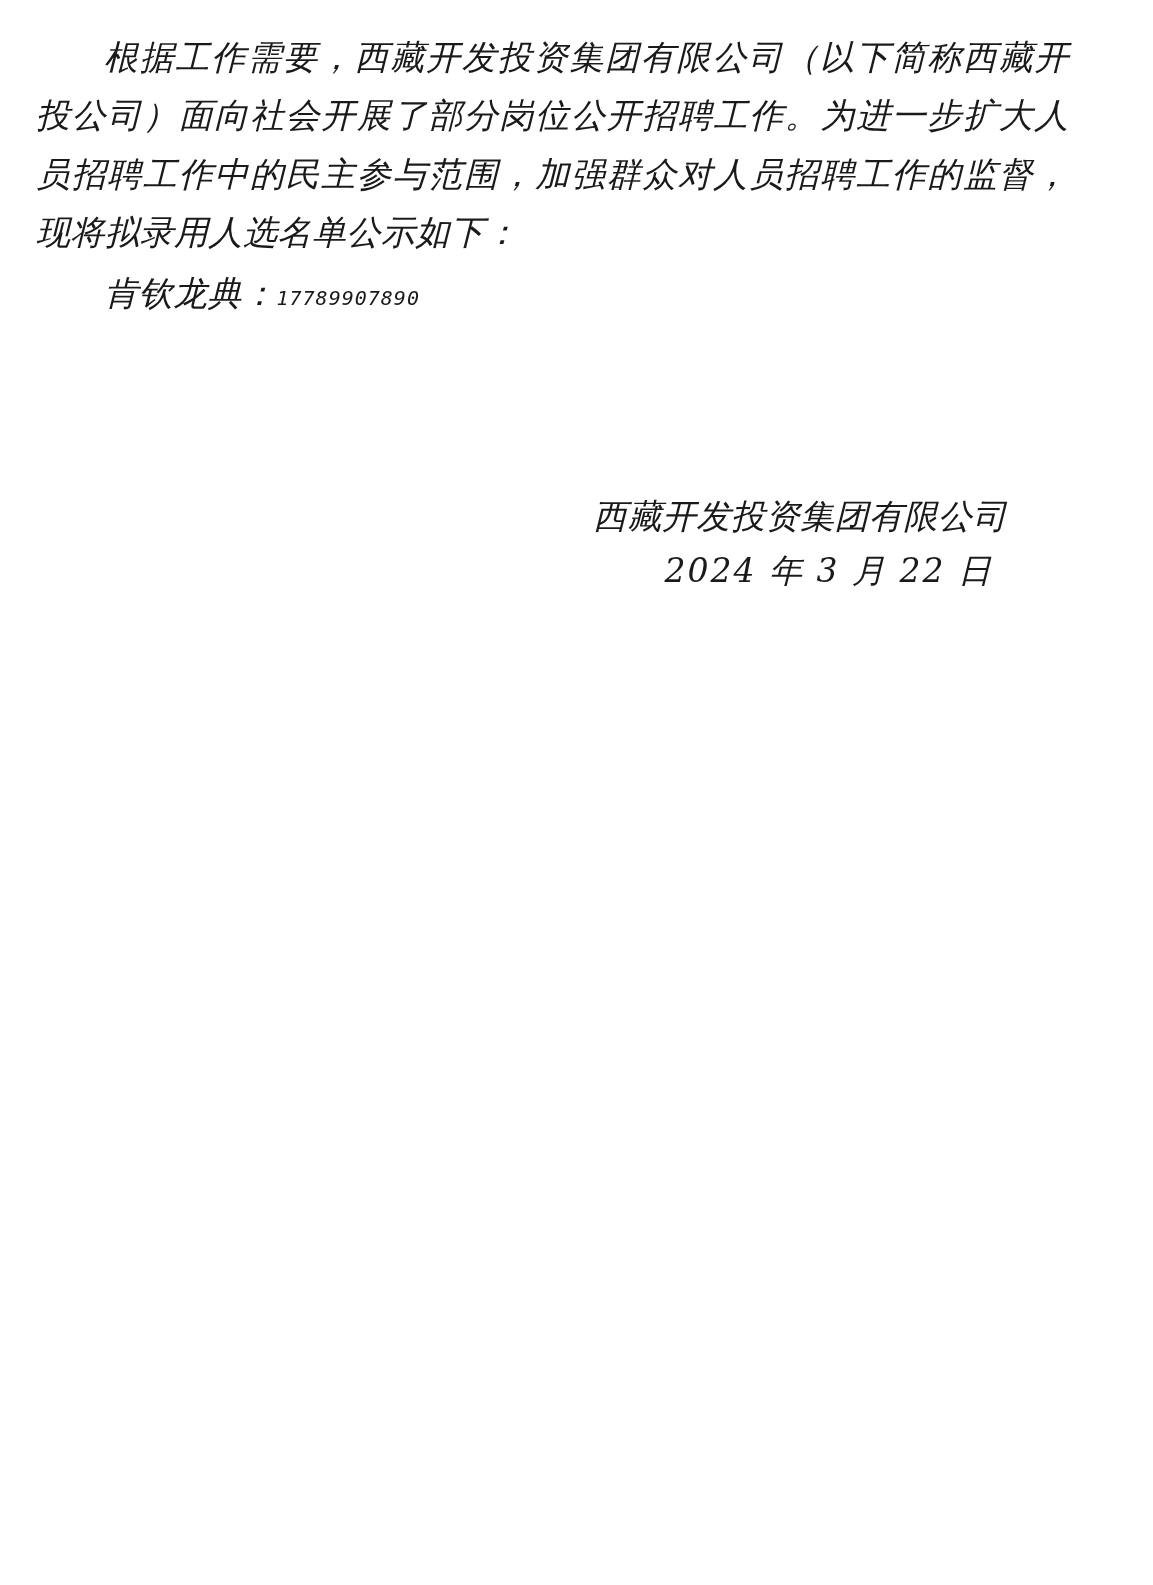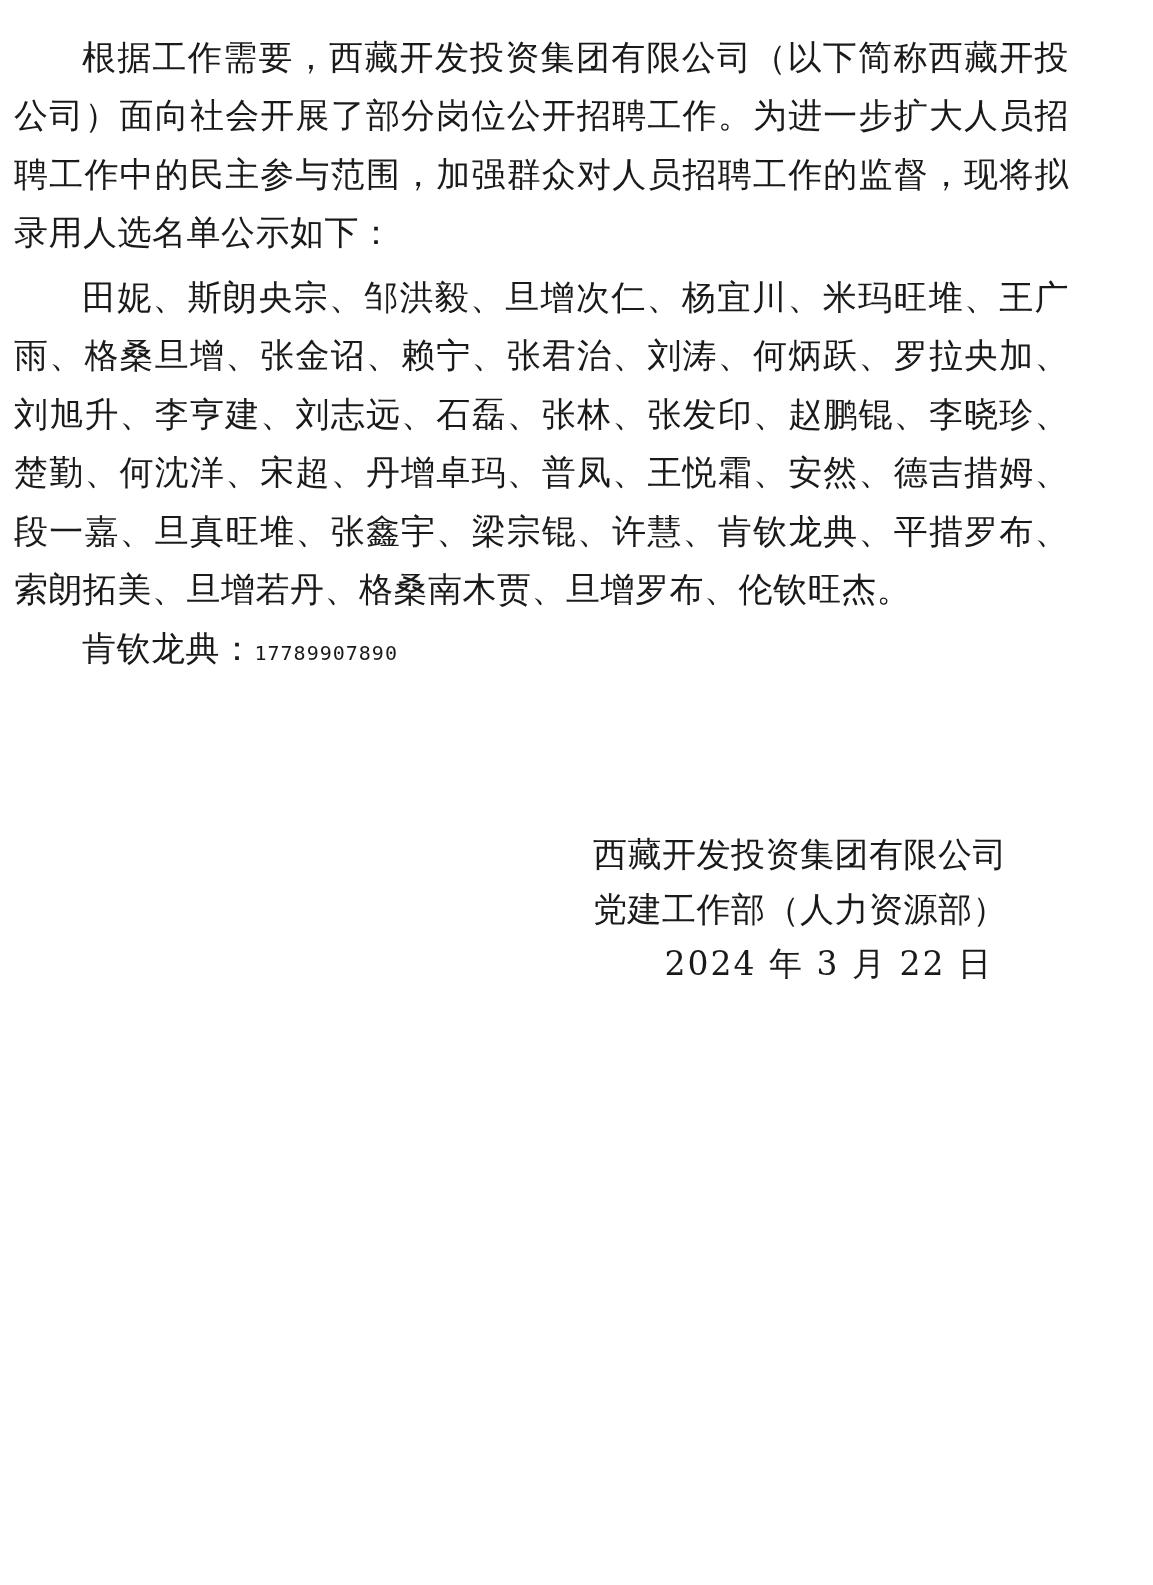--- a/index.html
+++ b/index.html
@@ -10,22 +10,23 @@
   body {
     width: 1153px;
     min-height: 1585px;
     font-family: "DejaVu Serif", "Liberation Serif", serif;
     color: #1a1a1a;
   }
   .page {
     width: 1099px;
     min-height: 1585px;
     box-sizing: border-box;
-    padding: 28px 30px 20px 14px;
+    padding: 28px 30px 20px 36px;
     position: relative;
+    font-style: italic;
   }
   .para {
     font-size: 34px;
     line-height: 1.72;
     text-align: justify;
     text-justify: inter-ideograph;
     margin: 0 0 2px 0;
     letter-spacing: 0.5px;
   }
   .indent {
@@ -51,21 +52,21 @@
   }
   .email-val {
     font-family: "DejaVu Sans Mono", "Liberation Mono", monospace;
     font-size: 20px;
     letter-spacing: 1px;
   }
   .spacer {
     height: 118px;
   }
   .signature {
-    margin-top: 32px;
+    margin-top: 49px;
     text-align: right;
     padding-right: 62px;
   }
   .sig-line {
     font-size: 34px;
     line-height: 1.62;
     letter-spacing: 0.5px;
   }
   .sig-date {
     font-size: 33px;
@@ -73,30 +74,28 @@
     padding-right: 14px;
   }
 </style>
 </head>
 <body>
 
 <div class="page">
 
   <p class="para indent">根据工作需要，西藏开发投资集团有限公司（以下简称西藏开投公司）面向社会开展了部分岗位公开招聘工作。为进一步扩大人员招聘工作中的民主参与范围，加强群众对人员招聘工作的监督，现将拟录用人选名单公示如下：</p>
 
-  <p class="names names-block indent">田妮、斯朗央宗、邹洪毅、旦增次仁、杨宜川、米玛旺堆、王广雨、格桑旦增、张金诏、赖宁、张君治、刘涛、何炳跃、罗拉央加、刘旭升、李亨建、刘志远、石磊、张林、张发印、赵鹏锟、李晓珍、楚勤、何沈洋、宋超、丹增卓玛、普凤、王悦霜、安然、德吉措姆、段一嘉、旦真旺堆、张鑫宇、梁宗锟、许慧、肯钦龙典、平措罗布、索朗拓美、旦增若丹、格桑南木贾、旦增罗布、伦钦旺杰。</p>
 
 
 
   <p class="phone-line">
     <span>肯钦龙典：</span><span class="email-val">17789907890</span>
   </p>
 
 
   <div class="spacer"></div>
 
   <div class="signature">
     <div class="sig-line">西藏开发投资集团有限公司</div>
-    <div class="sig-line">党建工作部（人力资源部）</div>
     <div class="sig-line sig-date">2024 年 3 月 22 日</div>
   </div>
 
 </div>
 
 </body></html>

